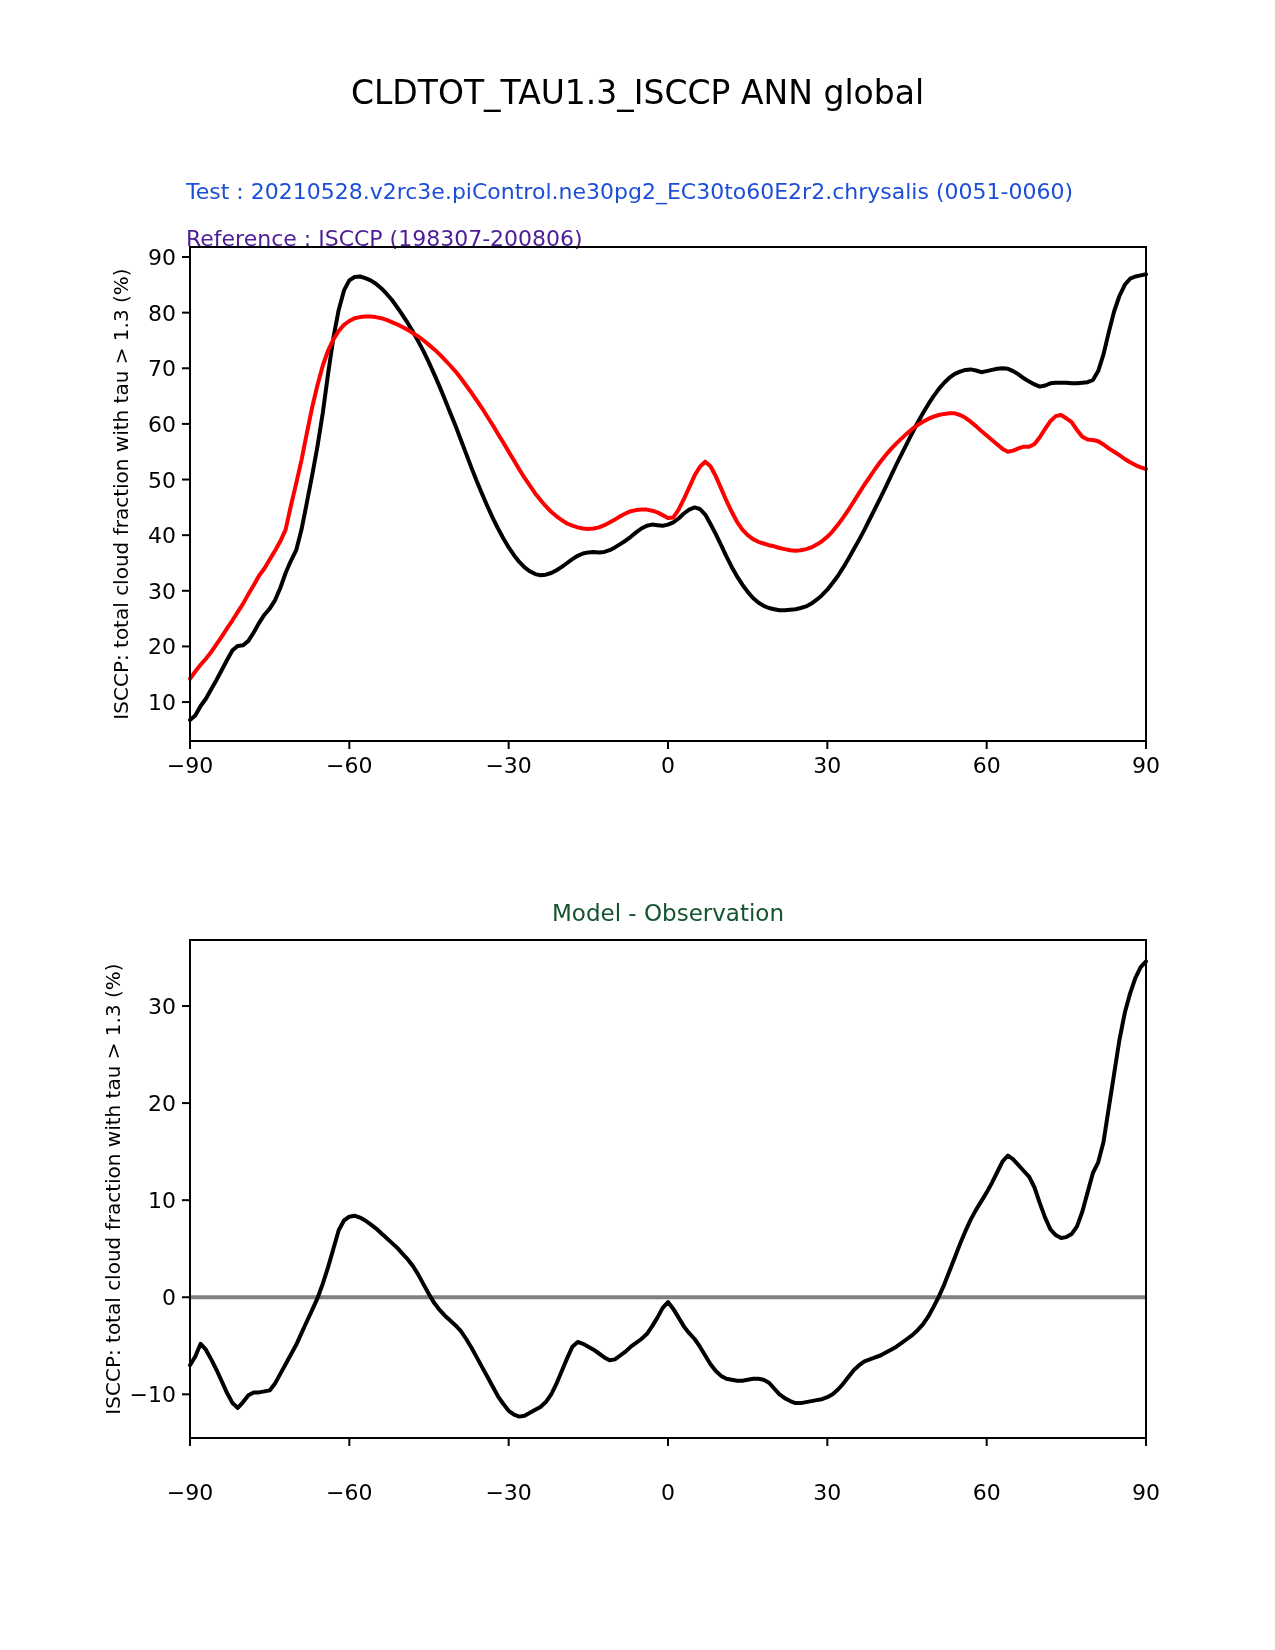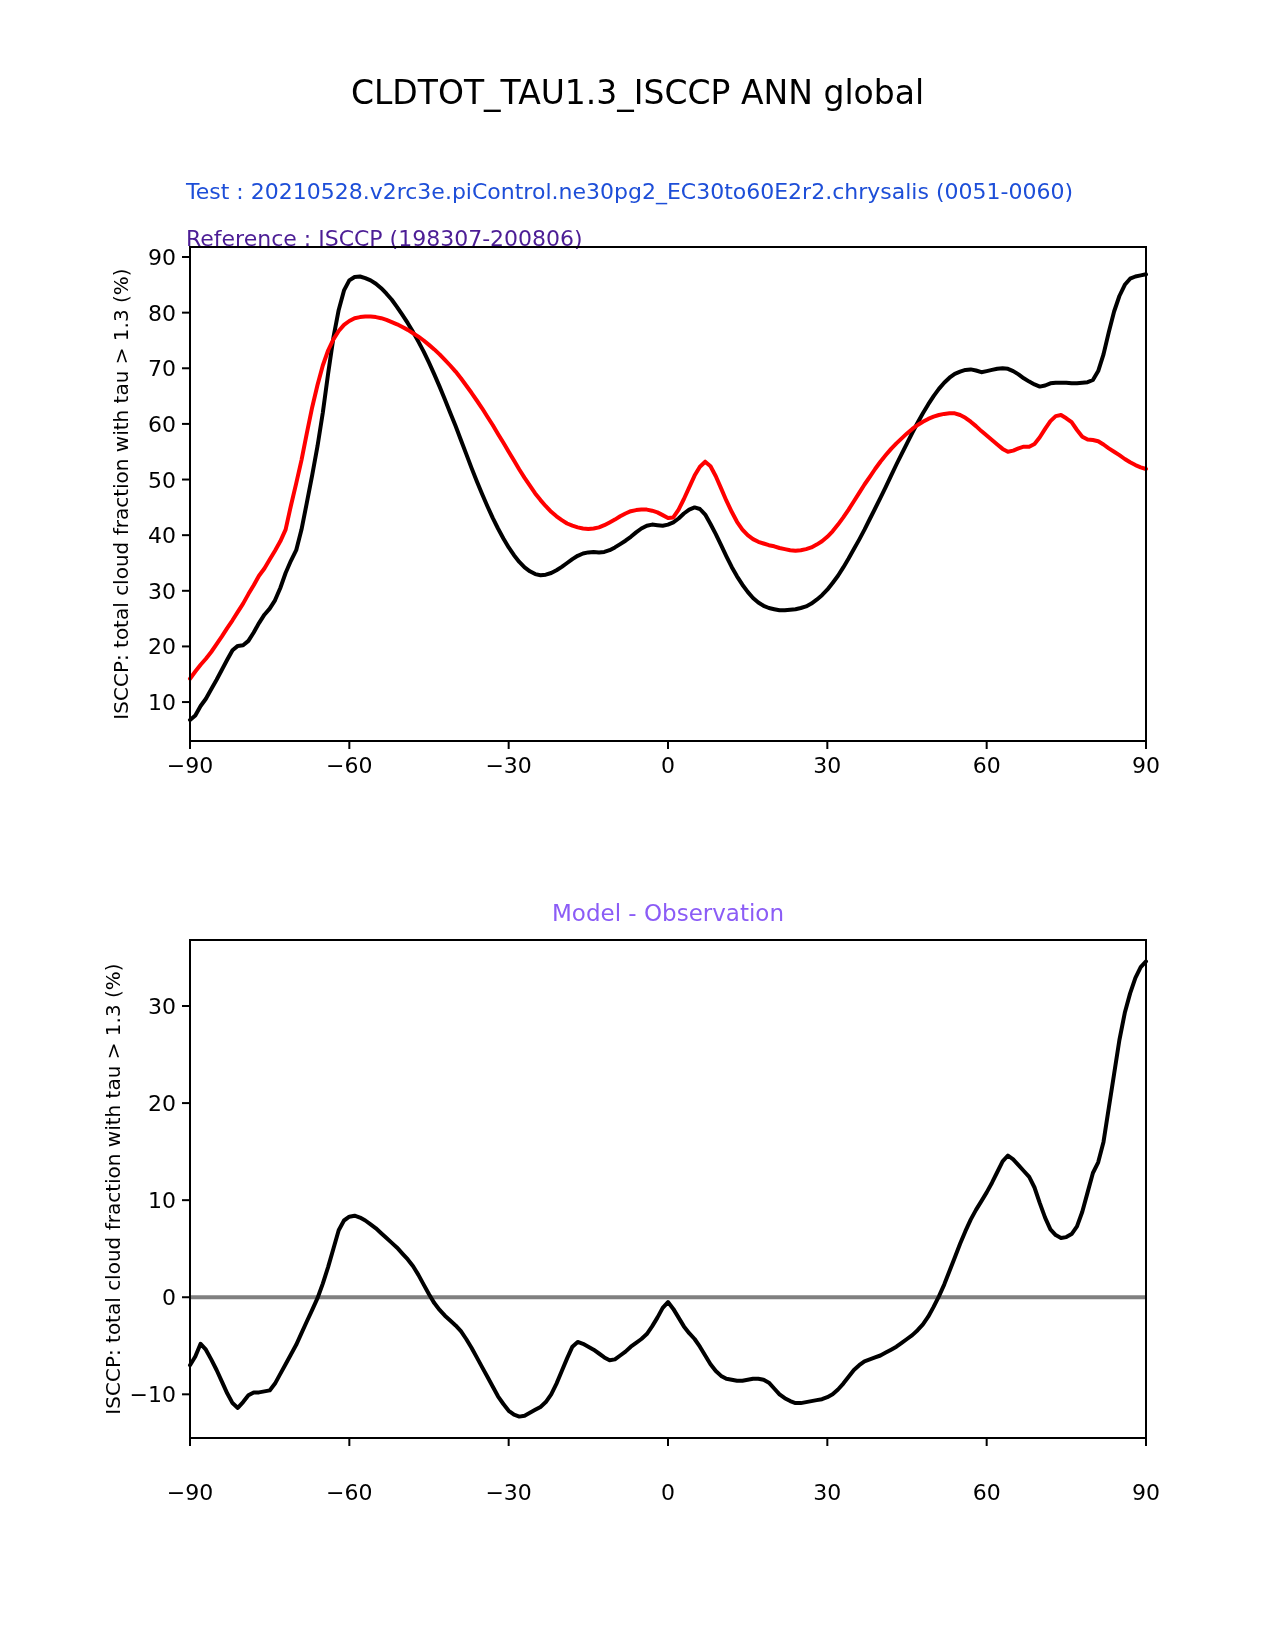--- a/index.html
+++ b/index.html
@@ -4,21 +4,21 @@
 <style>
   html,body{margin:0;padding:0;background:#fff;}
   .page{position:relative;width:1275px;height:1650px;background:#ffffff;
         font-family:"DejaVu Sans",sans-serif;color:#000;overflow:hidden;}
   .main-title{position:absolute;left:0;top:72px;width:1275px;text-align:center;
               font-size:33px;line-height:1.25;color:#000;}
   .subtitle{position:absolute;left:186px;font-size:22px;line-height:1.2;white-space:nowrap;}
   .subtitle-test{top:179px;color:#1d4ed8;}
   .subtitle-ref{top:210px;color:#4c1d95;margin-top:16px;}
   .panel-title{position:absolute;left:190px;width:956px;text-align:center;
-               top:900px;font-size:23px;color:#8b5cf6;}
+               top:900px;font-size:23px;color:#14532d;}
   .ylabel{position:absolute;white-space:nowrap;font-size:20px;color:#000;
           transform:translate(-50%,-50%) rotate(-90deg);}
   .ylabel-top{left:121px;top:494px;}
   .ylabel-bottom{left:113px;top:1189px;}
   svg text{font-family:"DejaVu Sans",sans-serif;fill:#000;}
   .plot-svg{position:absolute;left:0;top:0;}
 </style>
 </head>
 <body>
 

